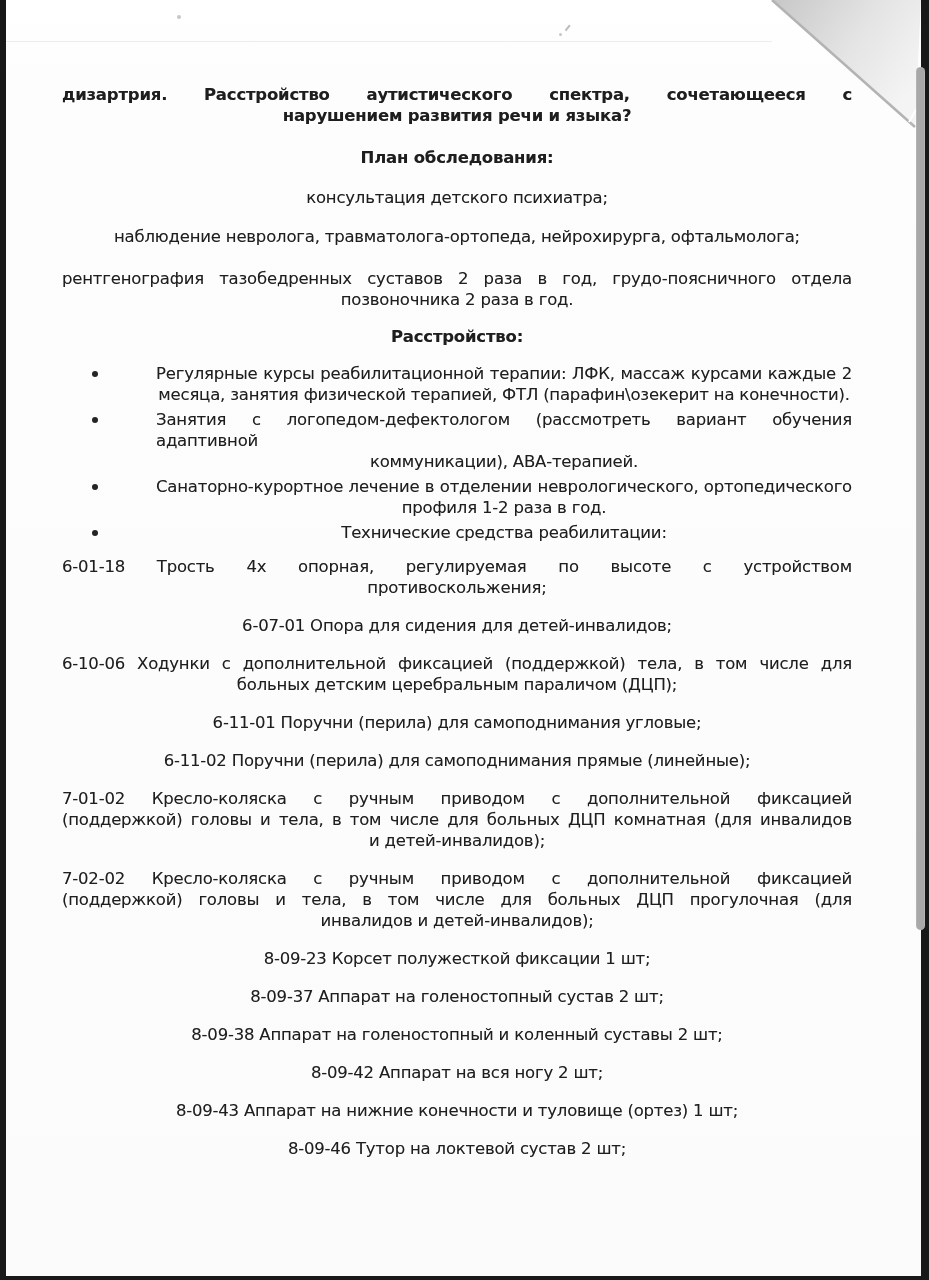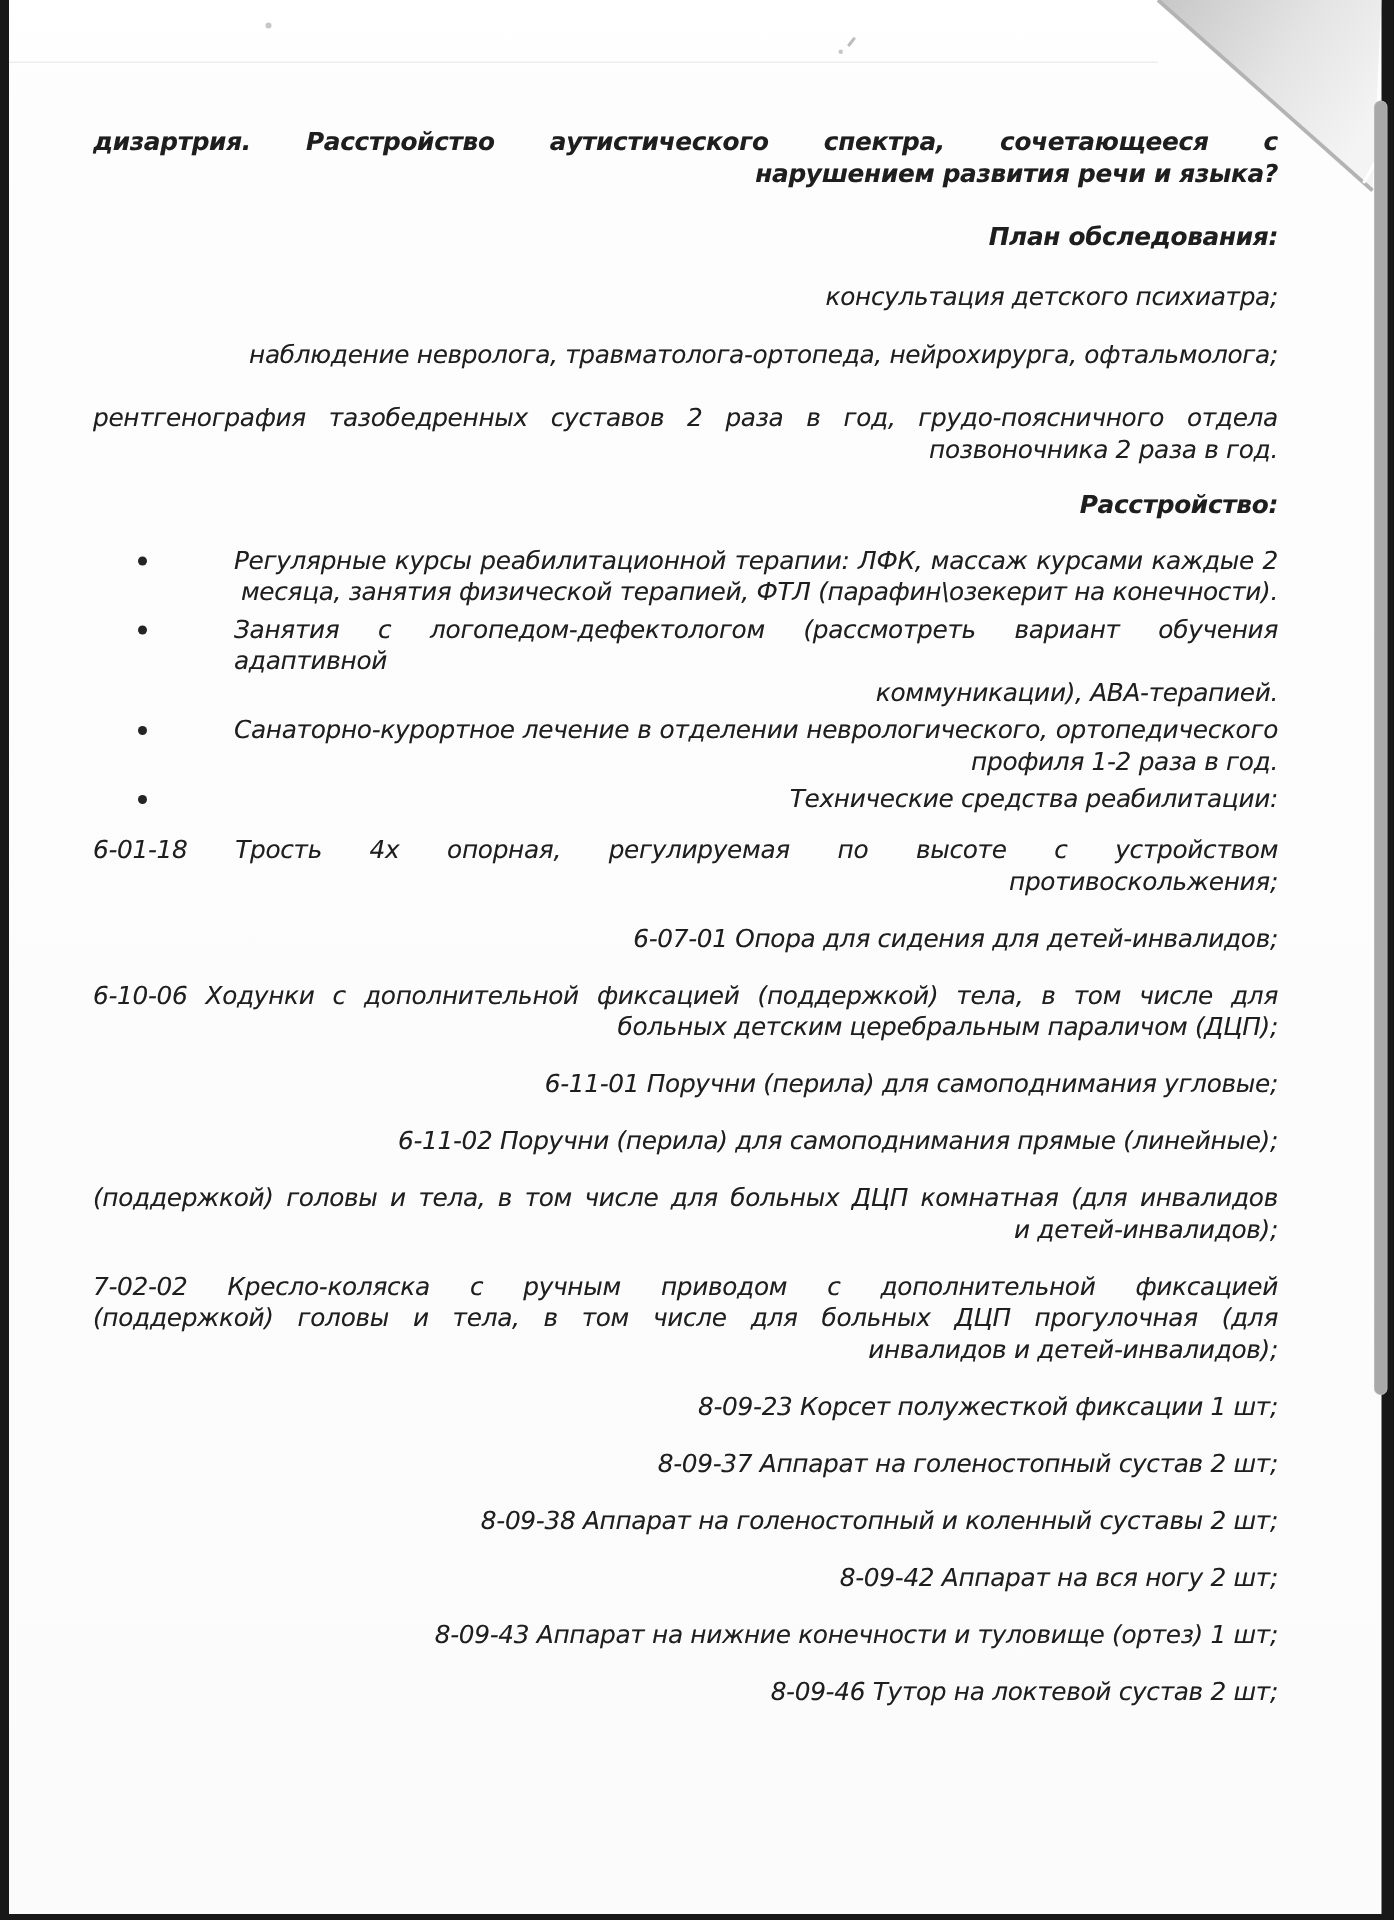--- a/index.html
+++ b/index.html
@@ -1,20 +1,19 @@
 <!DOCTYPE html>
 <html style="--frame-color: #181818; --page-color: #fdfdfd; --text-color: #1e1e1e; --scrollbar-color: #a8a8a8; --fold-start: #c7c7c7; --fold-end: #f4f4f4; --fold-crease: #b3b3b3;"><head>
 <meta charset="utf-8">
 <style>
   html,body{margin:0;padding:0;background:#101010;}
   .stage{
     position:relative;width:929px;height:1280px;overflow:hidden;
     background:var(--frame-color,#181818);
     font-family:"DejaVu Sans",sans-serif;
-    font-style:italic;
   }
   .page{
     position:absolute;left:6px;top:0;right:8px;bottom:4px;
     background:linear-gradient(180deg,#ffffff 0px,var(--page-color,#fdfdfd) 70px,#fbfbfb 100%);
   }
   .edge-line{
     position:absolute;left:0;top:41px;width:766px;height:1px;
     background:#ededed;
   }
   .speck{position:absolute;pointer-events:none;}
@@ -25,21 +24,21 @@
   .speck-slash{
     width:7px;height:1.6px;background:#8f8f8f;opacity:.6;
     transform:rotate(-52deg);filter:blur(.3px);
   }
   .content{
     position:absolute;left:56px;top:0;width:790px;padding-top:84px;
     font-size:16.5px;line-height:21px;letter-spacing:-0.2px;
     color:var(--text-color,#1e1e1e);
     text-shadow:0 0 .4px rgba(0,0,0,.3);
   }
-  .line{min-height:21px;text-align:right;}
+  .line{min-height:21px;text-align:center;}
   .jl{text-align:justify;text-align-last:justify;}
   .bold{font-weight:700;}
   .m13{margin-bottom:13px;}.m16{margin-bottom:16px;}.m17{margin-bottom:17px;}
   .m18{margin-bottom:18px;}.m19{margin-bottom:19px;}.m21{margin-bottom:21px;}
   .bitem{display:flex;margin-bottom:4px;}
   .bdot{flex:0 0 66px;position:relative;}
   .bdot::after{
     content:"";position:absolute;left:30px;top:8px;width:6px;height:6px;
     border-radius:50%;background:#242424;
   }
@@ -126,20 +125,21 @@
         <div class="line jl">6-10-06 Ходунки с дополнительной фиксацией (поддержкой) тела, в том числе для</div>
         <div class="line">больных детским церебральным параличом (ДЦП);</div>
       </div>
       <div class="m17">
         <div class="line">6-11-01 Поручни (перила) для самоподнимания угловые;</div>
       </div>
       <div class="m17">
         <div class="line">6-11-02 Поручни (перила) для самоподнимания прямые (линейные);</div>
       </div>
       <div class="m17">
+        <div class="line jl">7-01-02 Кресло-коляска с ручным приводом с дополнительной фиксацией</div>
         <div class="line jl">(поддержкой) головы и тела, в том числе для больных ДЦП комнатная (для инвалидов</div>
         <div class="line">и детей-инвалидов);</div>
       </div>
       <div class="m17">
         <div class="line jl">7-02-02 Кресло-коляска с ручным приводом с дополнительной фиксацией</div>
         <div class="line jl">(поддержкой) головы и тела, в том числе для больных ДЦП прогулочная (для</div>
         <div class="line">инвалидов и детей-инвалидов);</div>
       </div>
       <div class="m17">
         <div class="line">8-09-23 Корсет полужесткой фиксации 1 шт;</div>

